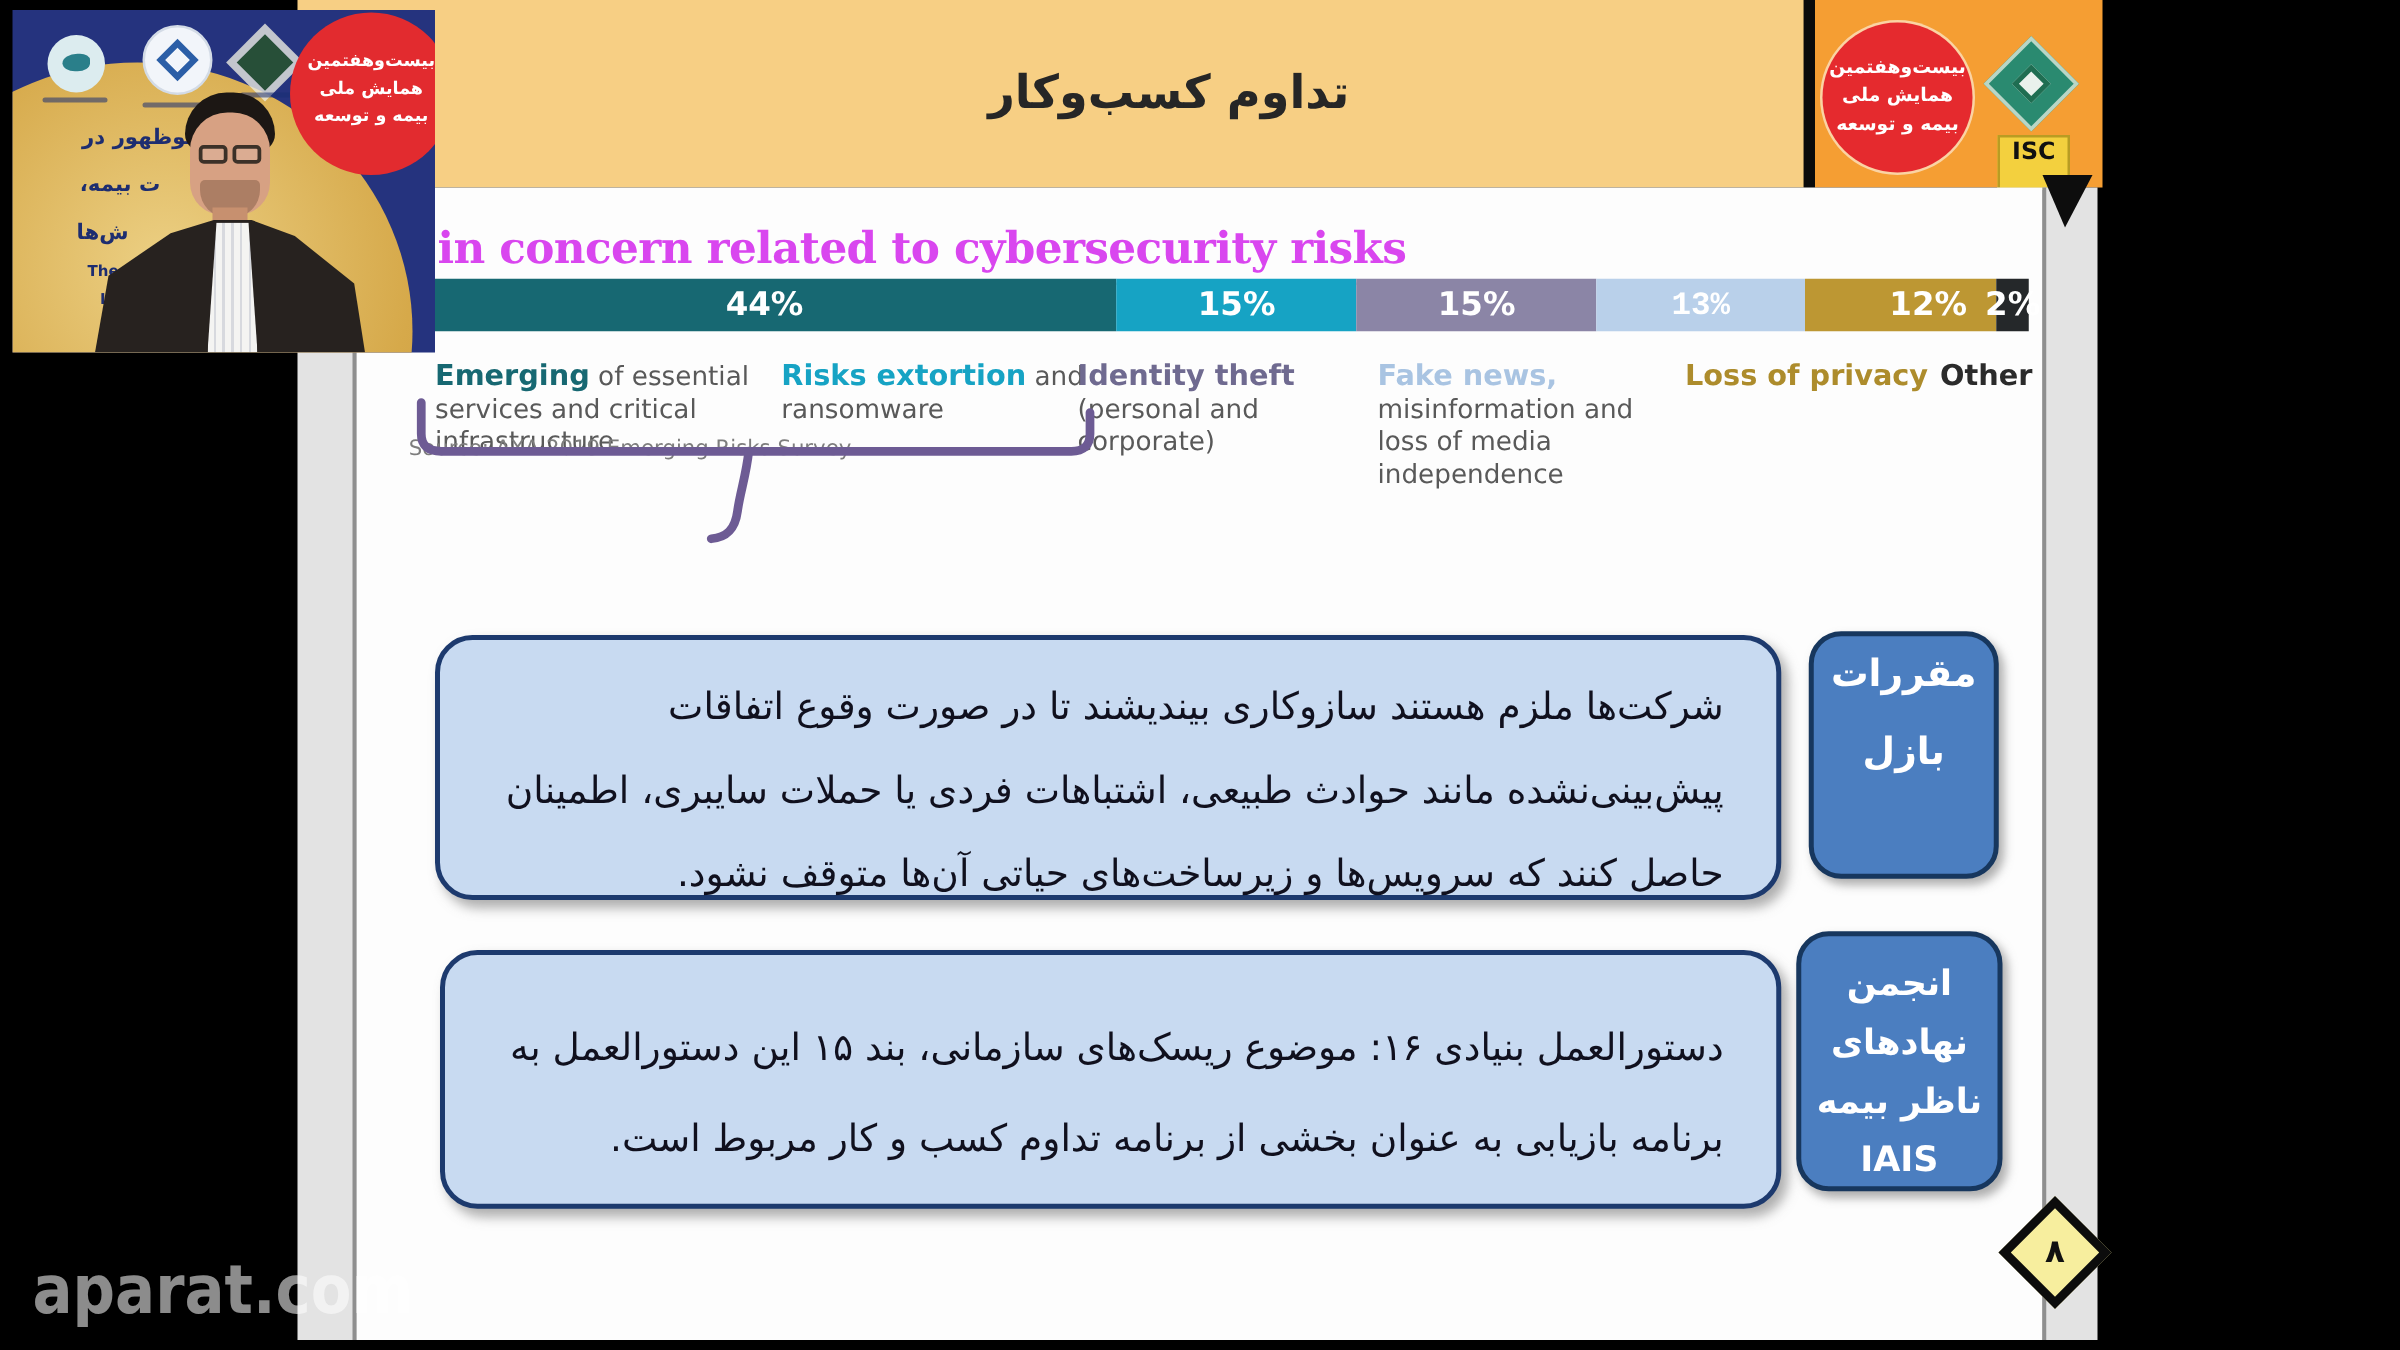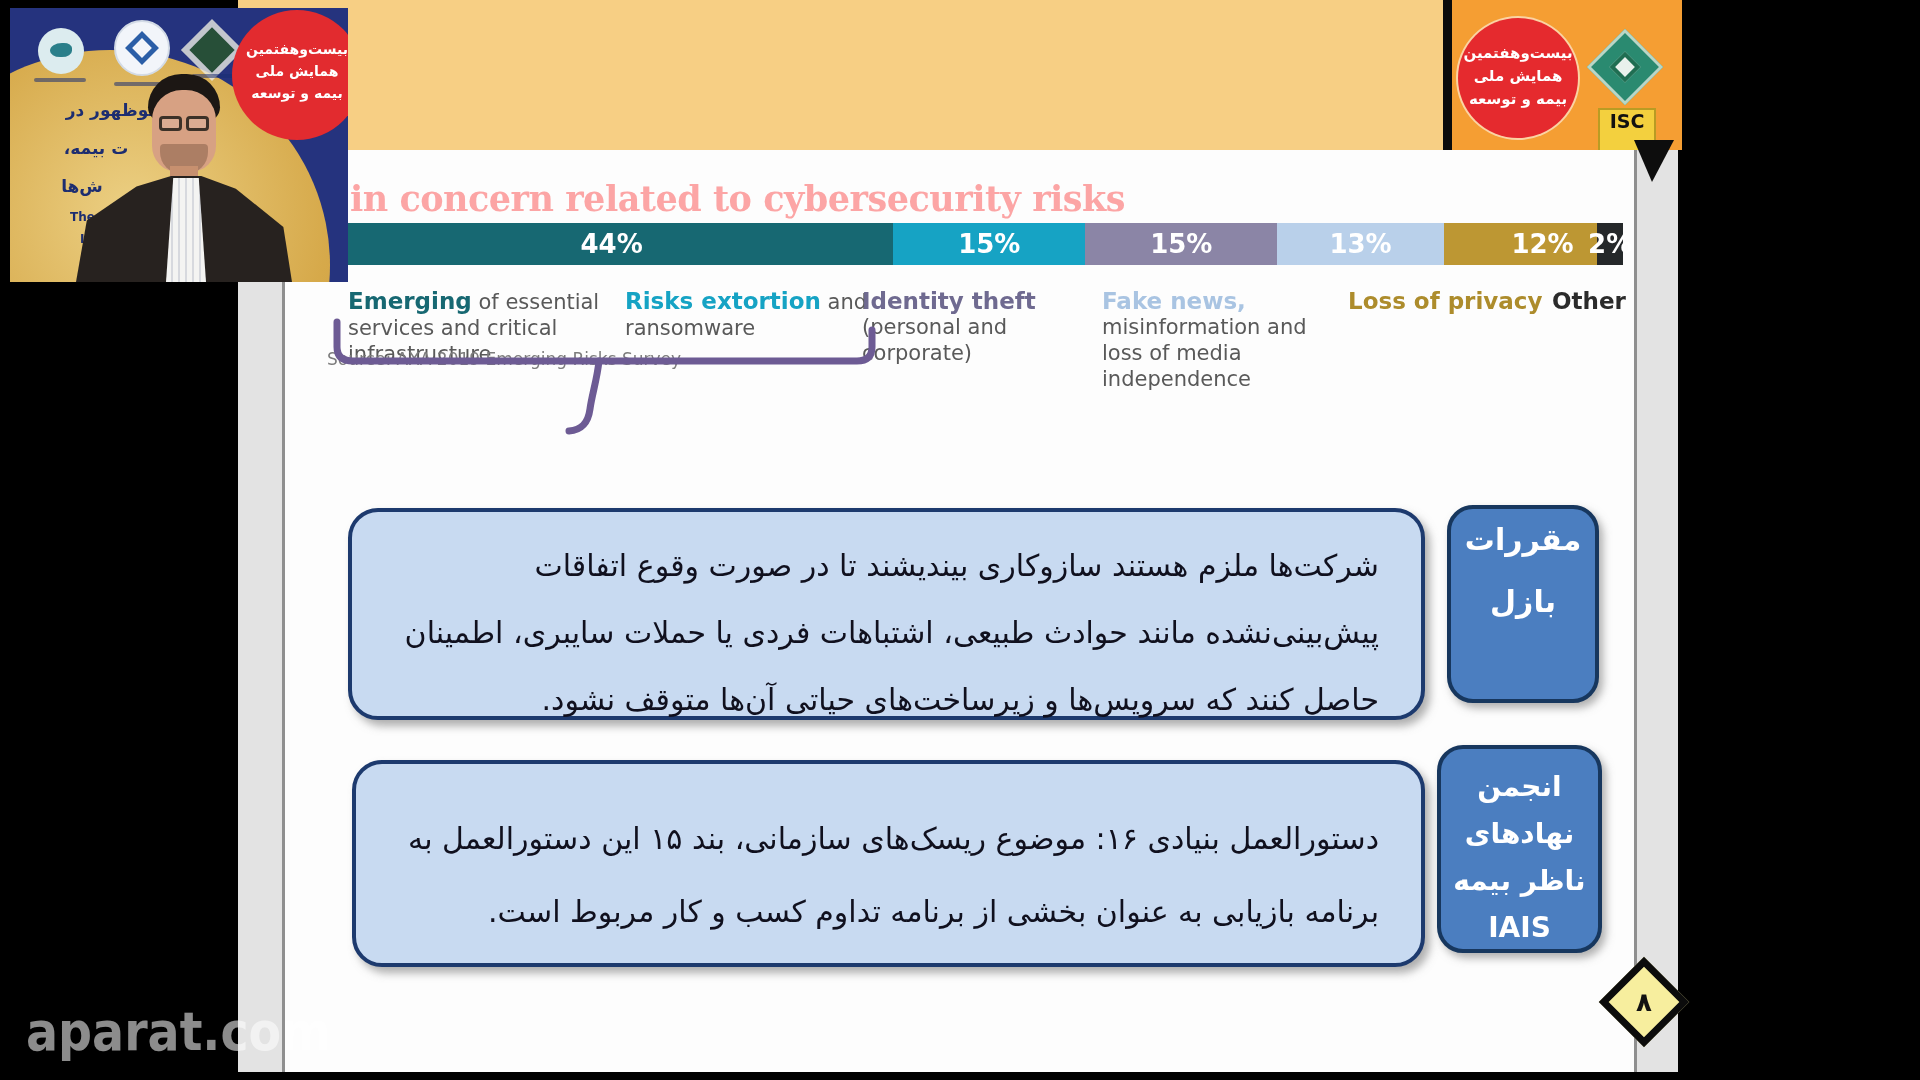--- a/index.html
+++ b/index.html
@@ -26,21 +26,21 @@
     font-size:19px; text-align:center; line-height:23px; }
 
   
   .slide-white { left:285px; top:150px; width:1349px; height:922px; background:#fdfdfd; }
   .rail { top:150px; width:47px; height:922px; background:#e3e3e3; }
   .rail-left { left:238px; border-right:3px solid #8f8f8f; }
   .rail-right { left:1634px; width:44px; border-left:3px solid #8f8f8f; }
 
   
   .chart-title { left:350px; top:178px; font-family:"DejaVu Serif", serif;
-    font-weight:bold; font-size:35px; color:#fca5a5; letter-spacing:-0.5px; }
+    font-weight:bold; font-size:35px; color:#d946ef; letter-spacing:-0.5px; }
   .title-rule { left:350px; top:226px; width:838px; height:2px; background:#cfcfcf; }
   .bar { left:330px; top:223px; width:1293px; height:42px; display:flex; }
   .seg { display:flex; align-items:center; justify-content:center; color:#fff;
     font-weight:bold; font-size:26px; white-space:nowrap; }
   .cat { top:288px; font-size:21px; color:#595959; line-height:26px; }
   .cat-lead { font-weight:bold; font-size:23px; }
   .source-note { left:327px; top:349px; font-size:17px; color:#7d7d7d; }
 
   
   .note-box { background:#c8daf1; border:4px solid #1d3a6e; border-radius:30px;
@@ -98,20 +98,21 @@
   .shirt { position:absolute; left:156px; top:170px; width:40px; height:104px;
     background:repeating-linear-gradient(90deg,#f4f4f2 0 5px,#d7d9de 5px 7px);
     clip-path:polygon(18% 0, 82% 0, 100% 100%, 0 100%); }
 </style>
 </head>
 <body>
 
 <div class="stage">
 
   <div class="abs peach-bar"></div>
+  <div class="abs slide-title">تداوم کسب‌وکار</div>
   <div class="abs top-divider"></div>
 
   <div class="abs logo-panel">
     <div class="red-badge">
       <div>بیست‌وهفتمین</div>
       <div>همایش ملی</div>
       <div>بیمه و توسعه</div>
     </div>
     <div class="isc-diamond">
         <div class="isc-diamond-inner"></div>
@@ -123,21 +124,21 @@
   <div class="abs rail rail-left"></div>
   <div class="abs rail rail-right"></div>
 
   <div class="abs chart-title">in concern related to cybersecurity risks</div>
   <div class="abs title-rule"></div>
 
   <div class="abs bar">
     <div class="seg" style="width: 43.5644%; background: rgb(23, 104, 114);">44%</div>
     <div class="seg" style="width: 14.8515%; background: rgb(22, 163, 196);">15%</div>
     <div class="seg" style="width: 14.8515%; background: rgb(139, 133, 166);">15%</div>
-    <div class="seg" style="width: 12.8713%; background: rgb(185, 208, 234);">13%</div>
+    <div class="seg" style="width: 12.8713%; background: rgb(185, 208, 234); font-family: Liberation Mono, monospace;">13%</div>
     <div class="seg" style="width: 11.8812%; background: rgb(189, 151, 51); padding-left: 44px;">12%</div>
     <div class="seg" style="width: 1.9802%; background: rgb(37, 40, 42);">2%</div>
   </div>
 
   <div class="abs cat" style="left:348px;width:285px;">
     <span class="cat-lead" style="color: rgb(23, 104, 114);">Emerging</span><span> of essential services and critical infrastructure</span>
   </div>
   <div class="abs cat" style="left:625px;width:250px;">
     <span class="cat-lead" style="color: rgb(22, 163, 196);">Risks extortion</span><span> and ransomware</span>
   </div>

